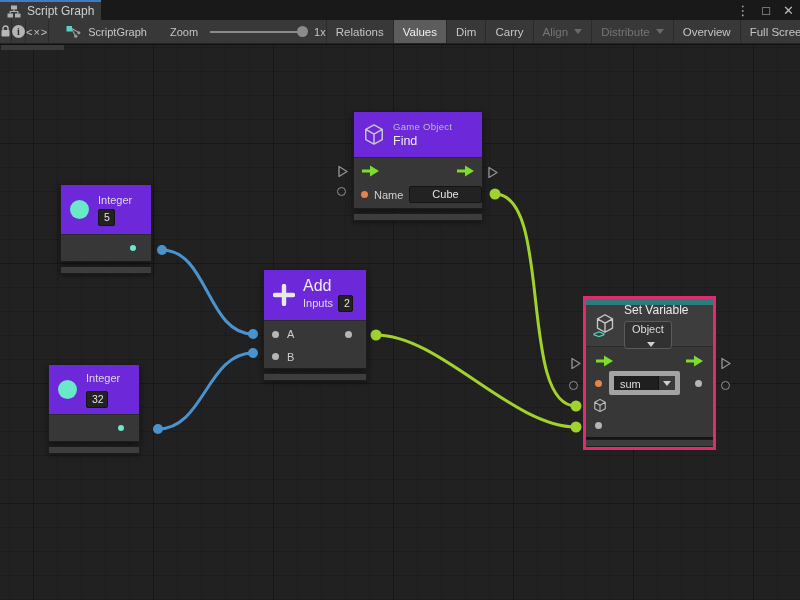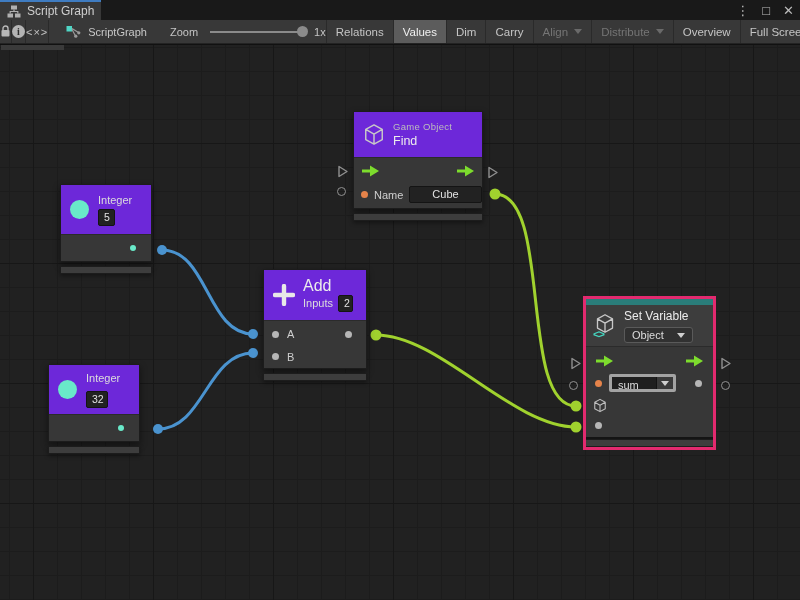--- a/index.html
+++ b/index.html
@@ -67,22 +67,22 @@
   .dot.mint { width:6px; height:6px; background:#69e9c9; }
   .port-label { font-size:11px; color:#cfcfcf; }
   .value-box { background:#222; border:1px solid #141414; border-radius:2px; color:#e2e2e2;
     font-size:10.5px; padding:1px 5px; line-height:13px; text-align:center; }
   .mint-circle { width:19px; height:19px; border-radius:50%; background:#69e9c9; flex:0 0 auto; }
   
   .sel-wrap { border:3px solid #e22a6f; background:#141414; width:133px; }
   .teal-bar { height:6px; background:#2a7d7a; }
   .sv-header { background:#3d3d3d; display:flex; align-items:center; gap:9px; padding:0 8px; height:42px; border-bottom:1px solid #2b2b2b; }
   .dd-btn { display:flex; align-items:center; gap:7px; background:#313131; border:1px solid #5a5a5a;
-    border-radius:3px; color:#dcdcdc; font-size:11px; padding:1px 7px; margin-top:3px; width:max-content; }
-  .combo { display:flex; height:18px; border:3px solid #a3a3a3; border-radius:2px; overflow:hidden; }
+    border-radius:3px; color:#dcdcdc; font-size:11px; padding:1px 7px; margin-top:3px; width:max-content;flex-direction:column; }
+  .combo { display:flex; height:24px; border:5px solid #a3a3a3; border-radius:2px; overflow:hidden; }
   .combo-text { background:#1f1f1f; color:#dcdcdc; font-size:11px; padding:2px 6px; width:44px; }
   .combo-btn { background:#3a3a3a; width:17px; display:flex; align-items:center; justify-content:center; border-left:1px solid #131313; }
   .icon-stack { position:relative; width:21px; height:26px; flex:0 0 auto; }
   .code-glyph { position:absolute; left:-1px; bottom:-1px; color:#45d6c0; font-size:11px; font-weight:bold; letter-spacing:-1px; }
   
   .oport { position:absolute; z-index:2; }
   .ocircle { width:9px; height:9px; border:1.4px solid #909090; border-radius:50%; }
 </style>
 </head>
 <body>

